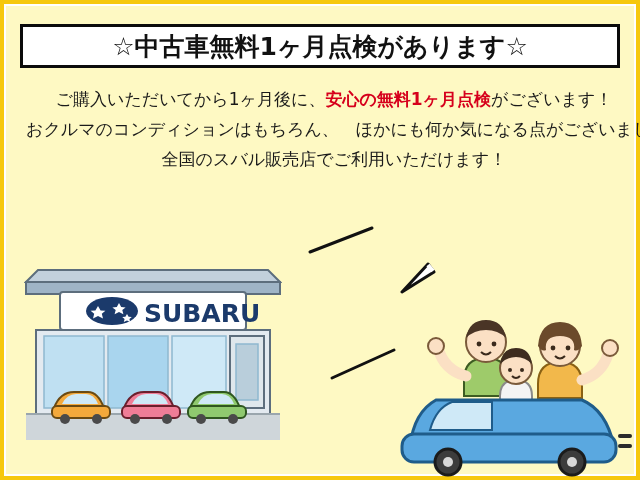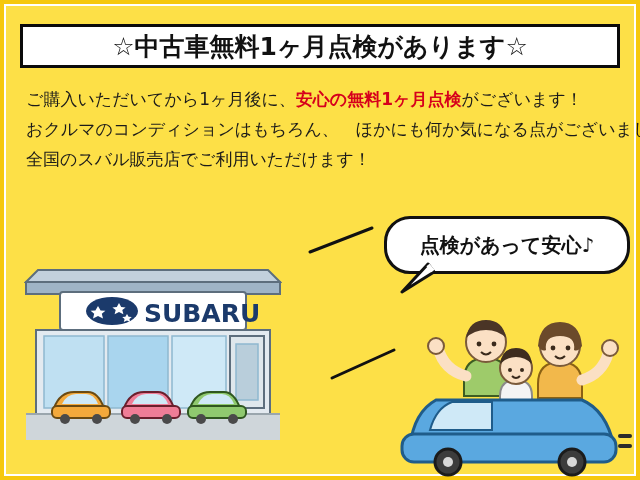--- a/index.html
+++ b/index.html
@@ -7,21 +7,22 @@
     width:640px;height:480px;
     background:#ffffff;
     font-family:"DejaVu Sans", sans-serif;
     overflow:hidden;
     position:relative;
   }
   .page{
     position:absolute;left:0;top:0;width:640px;height:480px;
     box-sizing:border-box;
     border:4px solid #f6c80d;
-    background:#fde047;
+    background:#fef9c3;
+    text-align:center;
   }
   .inner{
     position:absolute;left:0;top:0;right:0;bottom:0;
     box-sizing:border-box;
     border:2px solid #ffffff;
   }
   
   .headline-band{
     position:absolute;left:14px;top:18px;width:600px;height:44px;
     box-sizing:border-box;
@@ -148,23 +149,20 @@
         </g>
       </svg>
 
       <svg style="position:absolute;left:300px;top:20px;width:80px;height:30px" viewBox="0 0 80 30">
         <line x1="4" y1="26" x2="66" y2="2" stroke="#111111" stroke-width="3" stroke-linecap="round"></line>
       </svg>
       <svg style="position:absolute;left:322px;top:140px;width:80px;height:36px" viewBox="0 0 80 36">
         <line x1="4" y1="32" x2="66" y2="4" stroke="#111111" stroke-width="3" stroke-linecap="round"></line>
       </svg>
 
-      <div class="bubble">
-        <div class="bubble-text">点検があって安心♪</div>
-      </div>
       <svg style="position:absolute;left:392px;top:56px;width:50px;height:34px" viewBox="0 0 50 34">
         <path d="M30 2 L4 30 L36 10 Z" fill="#ffffff" stroke="#111111" stroke-width="3" stroke-linejoin="round"></path>
         <path d="M30 3 L35 9" stroke="#ffffff" stroke-width="4"></path>
       </svg>
 
       <div class="afterfollow">
       </div>
 
       <svg style="position:absolute;left:380px;top:78px;width:250px;height:196px" viewBox="0 0 250 196">
 

